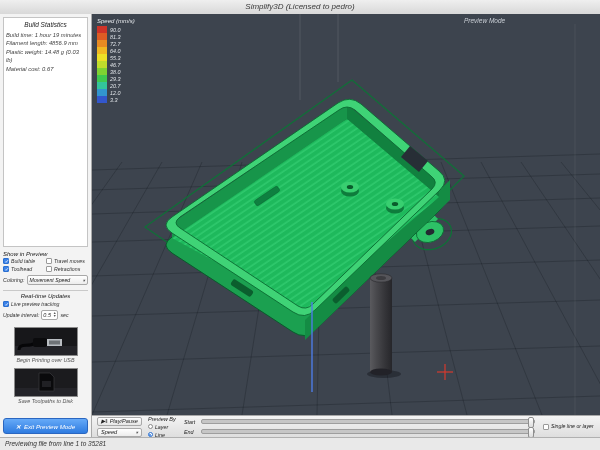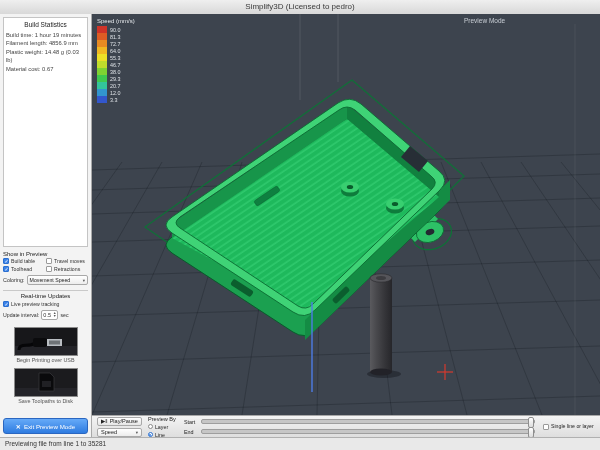--- a/index.html
+++ b/index.html
@@ -1,17 +1,17 @@
 <!DOCTYPE html>
 <html style="--viewport_bg: #3d444e; --model_light: #3fd376; --model_floor: #1eb95c; --model_wall: #1ba050; --model_wall_dark: #148c44; --model_inner: #17954a; --model_inner_dark: #11813f; --model_outline: #0b6a32; --skirt_green: #0d7236; --accent_blue: #3b82e8; --axis_blue: #4d7ce6; --axis_red: #d53a2e;"><head>
 <meta charset="utf-8">
 <style>
   html,body{margin:0;padding:0;background:#2b2b2b;}
   .app{position:relative;width:600px;height:450px;background:#f3f3f3;overflow:hidden;
-       font-family:"Liberation Sans",sans-serif;-webkit-font-smoothing:antialiased;}
+       font-family:"Liberation Sans",sans-serif;font-style:italic;-webkit-font-smoothing:antialiased;}
   
   .titlebar{position:absolute;top:0;left:0;right:0;height:14px;
     background:linear-gradient(#efefef,#d8d8d8);border-bottom:1px solid #a8a8a8;
     text-align:center;font-size:8px;color:#3a3a3a;line-height:14px;}
   
   .statusbar{position:absolute;left:0;right:0;bottom:0;height:13px;background:#e9e9e9;
     border-top:1px solid #b0b0b0;font-size:6.5px;color:#333;line-height:12px;padding-left:5px;box-sizing:border-box;}
   
   .sidebar{position:absolute;left:0;top:14px;bottom:13px;width:92px;background:#f3f3f3;
     border-right:1px solid #a9a9a9;display:flex;flex-direction:column;padding:3px;box-sizing:border-box;color:#333;}

